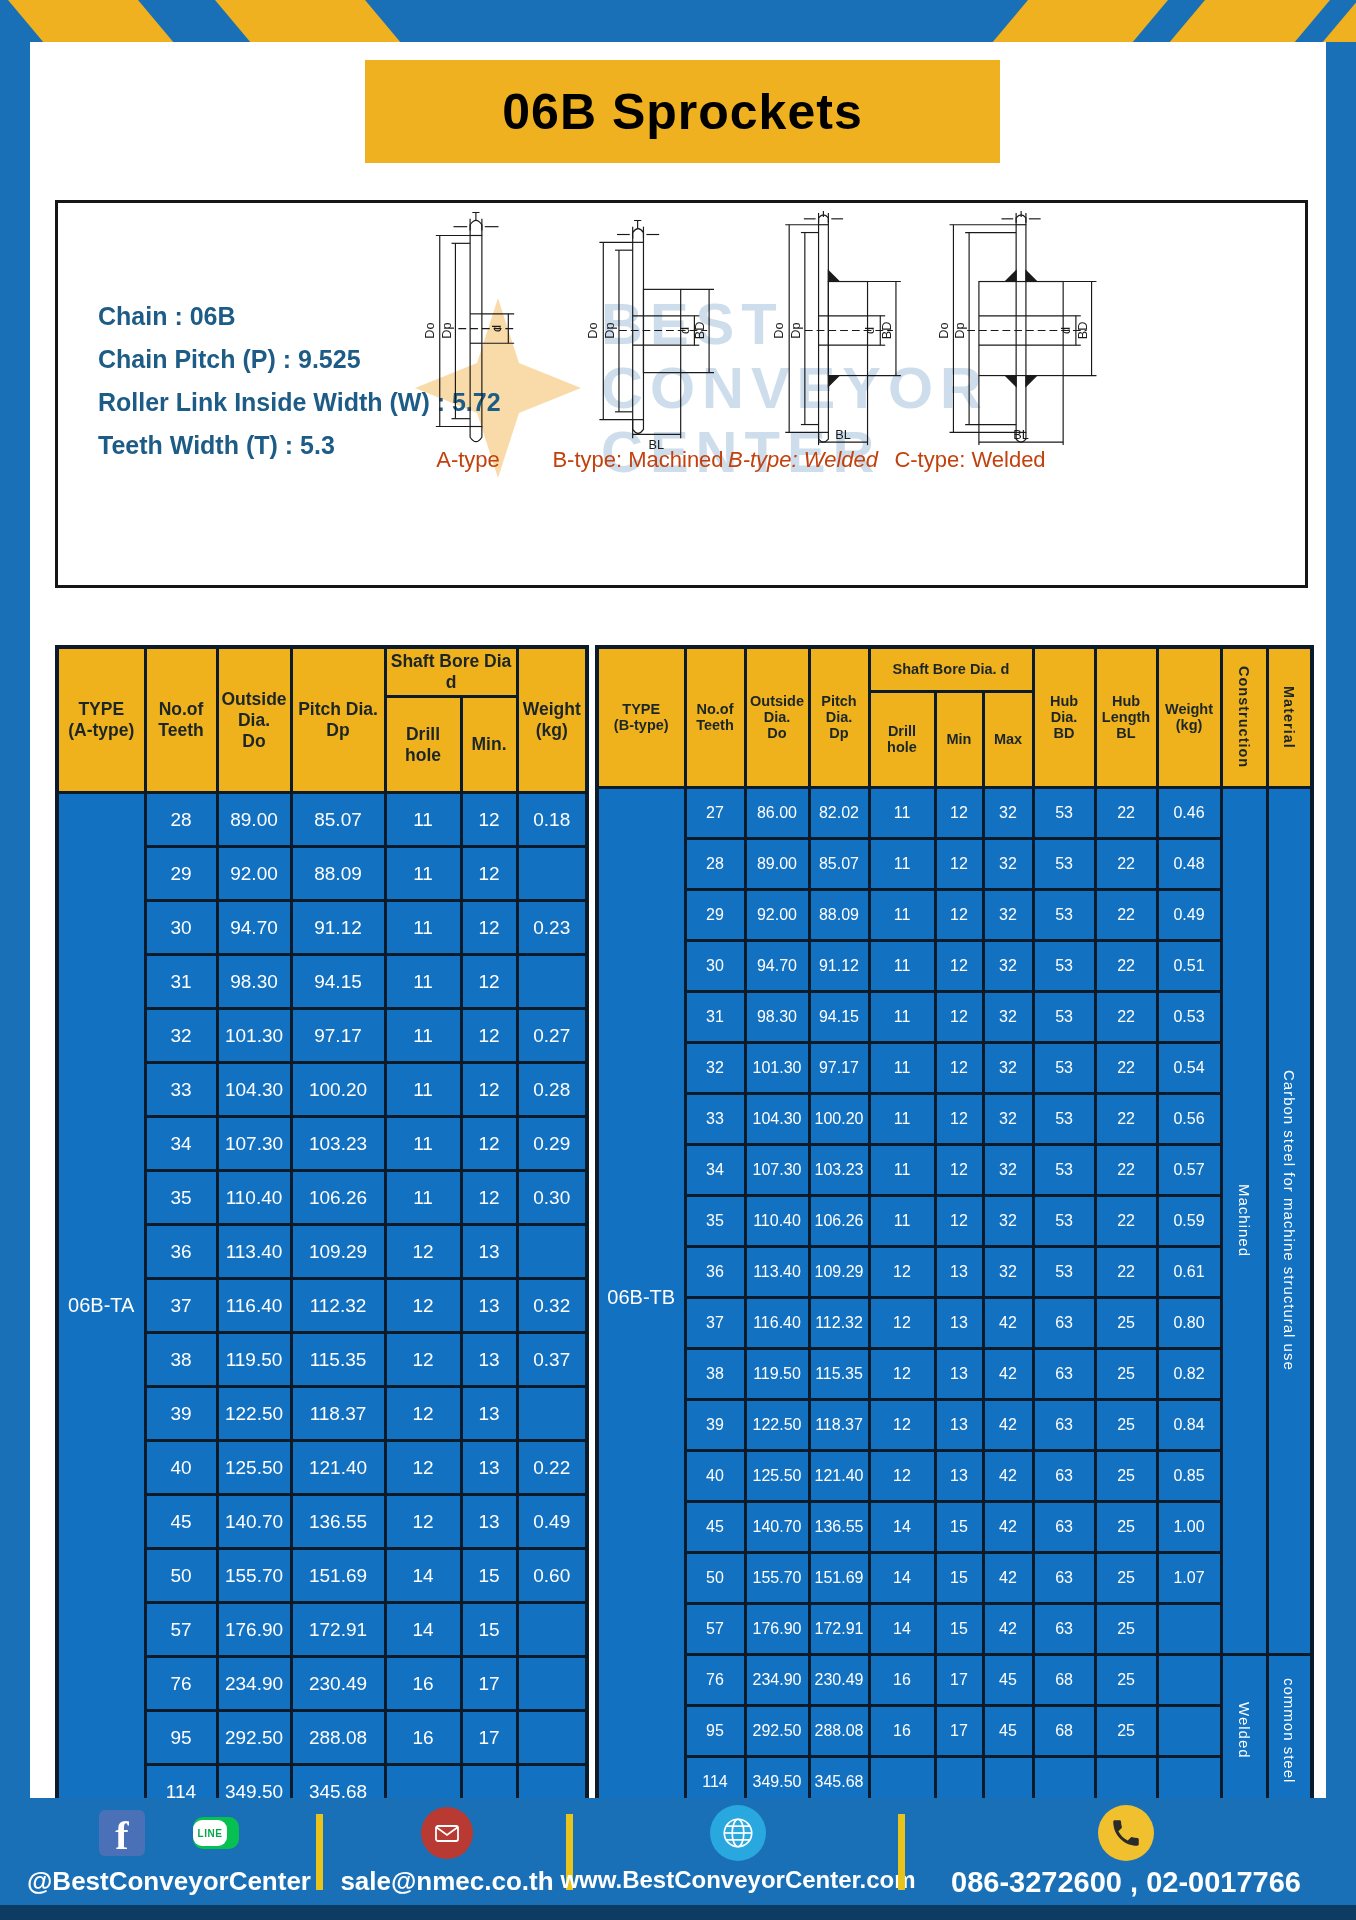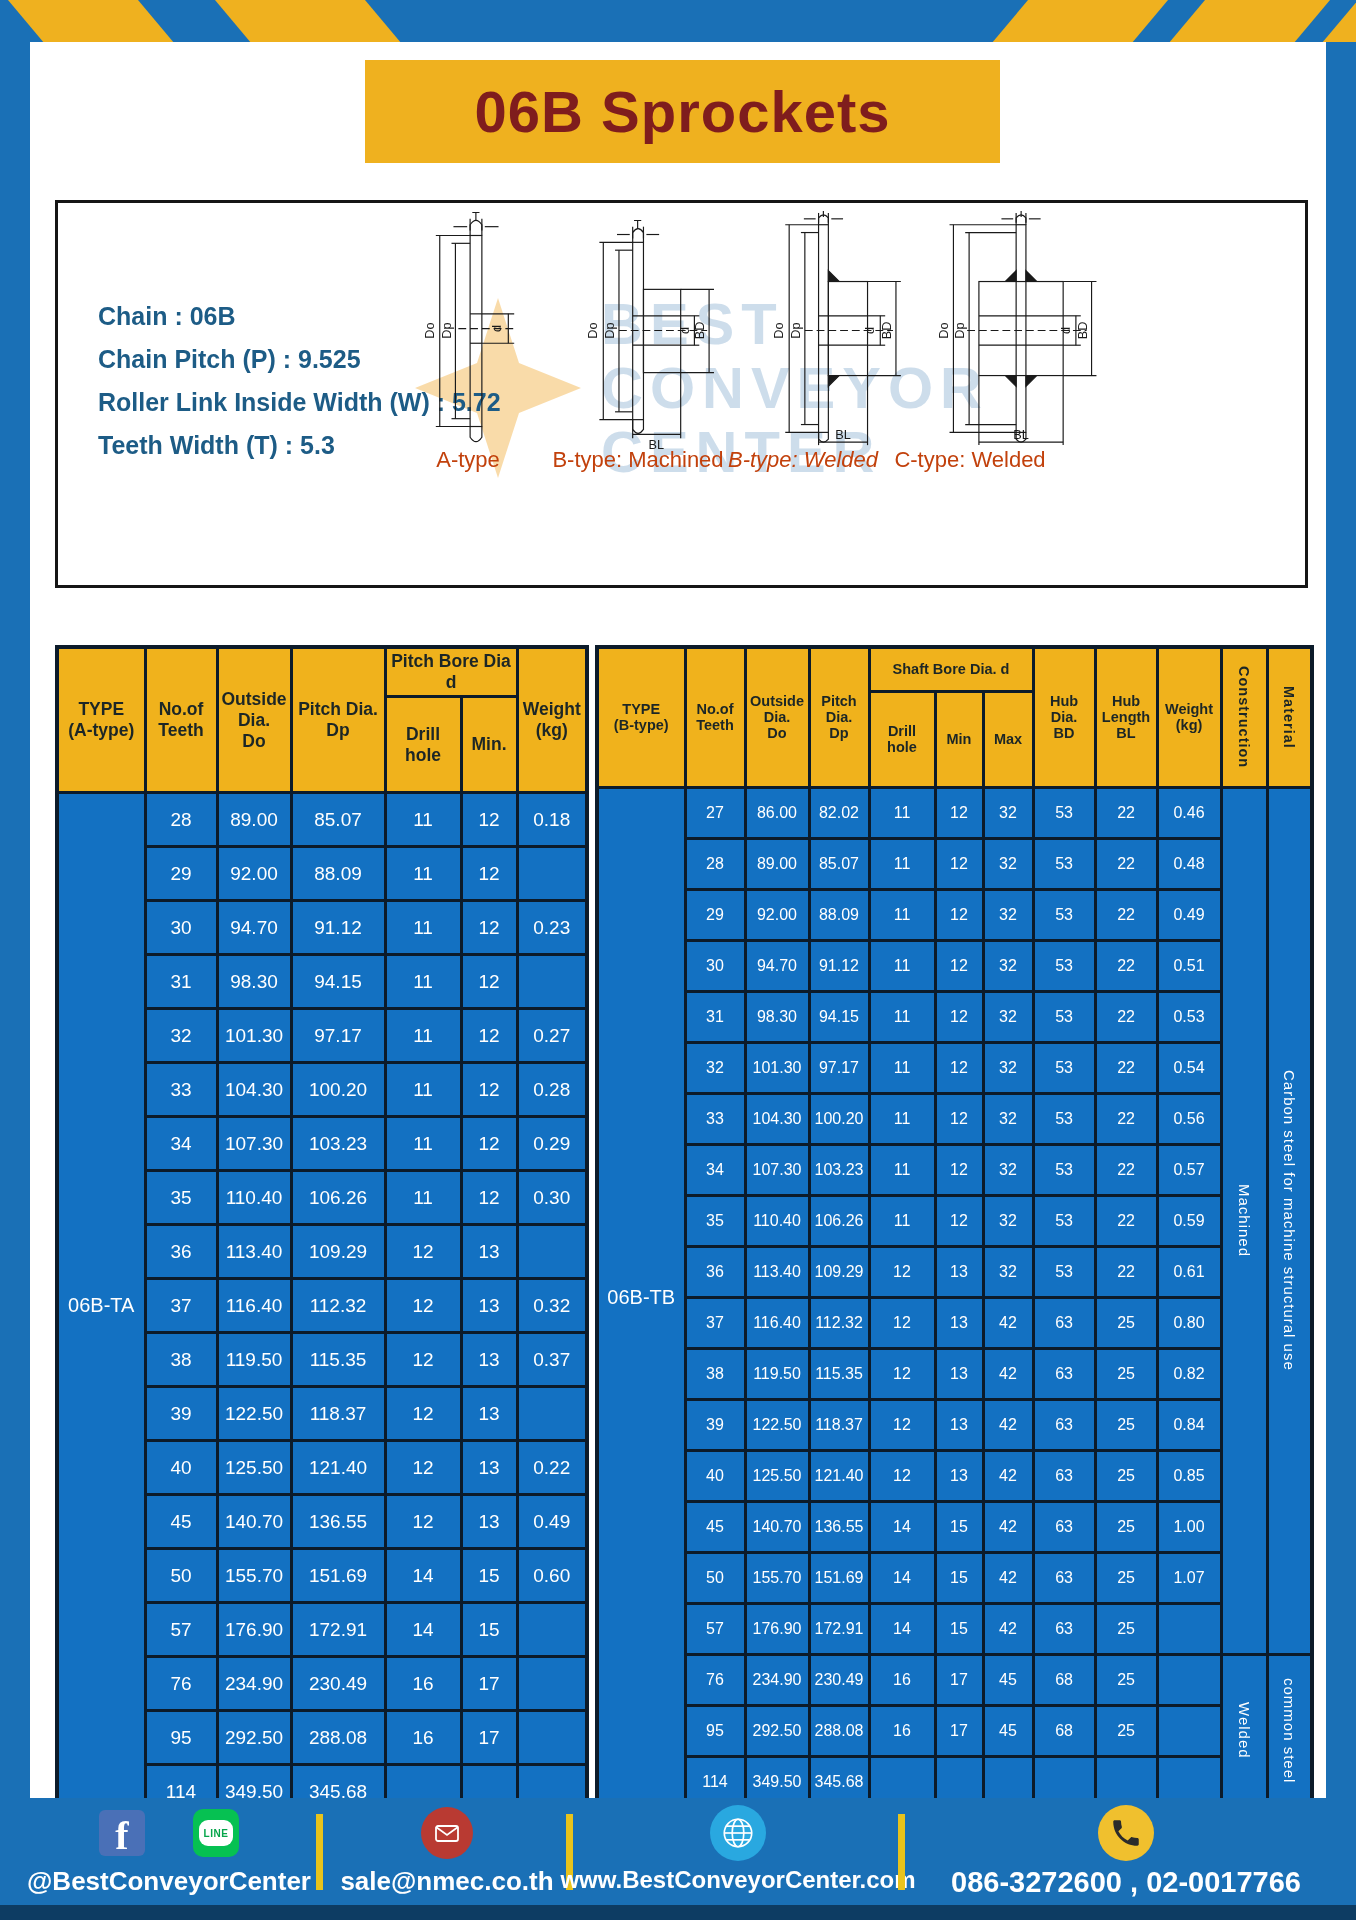--- a/index.html
+++ b/index.html
@@ -11,21 +11,21 @@
   .top-bar{position:absolute;left:0;top:0;width:1356px;height:42px;background:#1a70b6;}
   .stripe{position:absolute;top:0;height:42px;background:#efb11f;transform-origin:left top;}
   .stripe.l1{left:8px;width:130px;transform:skewX(40deg);}
   .stripe.l2{left:215px;width:150px;transform:skewX(40deg);}
   .stripe.r1{left:1028px;width:140px;transform:skewX(-40deg);}
   .stripe.r2{left:1205px;width:125px;transform:skewX(-40deg);}
   .stripe.r3{left:1358px;width:90px;transform:skewX(-40deg);}
 
   .title-box{position:absolute;left:365px;top:60px;width:635px;height:103px;background:#efb11f;
     display:flex;align-items:center;justify-content:center;}
-  .title-box span{font-size:58px;font-weight:bold;color:#7f1d1d;letter-spacing:1px;}
+  .title-box span{font-size:50px;font-weight:bold;color:#000000;letter-spacing:1px;}
 
   
   .panel{position:absolute;left:55px;top:200px;width:1253px;height:388px;background:#fff;border:3px solid #161616;box-sizing:border-box;}
   .specs{position:absolute;left:40px;top:92px;width:470px;}
   .spec-line{font-size:25px;font-weight:bold;color:#1d5c86;line-height:43px;white-space:nowrap;}
 
   .watermark{position:absolute;left:355px;top:20px;width:600px;height:330px;display:flex;align-items:center;pointer-events:none;}
   .wm-star{flex:0 0 auto;margin-right:18px;}
   .wm-text div{font-size:58px;font-weight:bold;letter-spacing:7px;color:rgba(130,170,205,0.40);line-height:64px;}
 
@@ -64,21 +64,21 @@
 
   
   .footer{position:absolute;left:0;top:1798px;width:1356px;height:107px;background:#1a70b6;}
   .bottom-strip{position:absolute;left:0;top:1905px;width:1356px;height:15px;background:#0d3c63;}
   .fitem{position:absolute;top:6px;display:flex;flex-direction:column;align-items:center;}
   .fitem .ftext{color:#fff;font-weight:bold;font-size:26px;margin-top:4px;white-space:nowrap;}
   .fsep{position:absolute;top:16px;width:7px;height:76px;background:#e8c31c;}
   .icon-row{display:flex;align-items:center;gap:10px;height:58px;}
   .icon-fb{width:46px;height:46px;background:#4a70b7;border-radius:6px;display:flex;align-items:flex-end;justify-content:center;overflow:hidden;}
   .icon-fb span{color:#fff;font-size:40px;font-weight:bold;line-height:40px;font-family:"Liberation Serif",serif;}
-  .icon-line{width:46px;height:48px;background:#06c152;border-radius:10px;display:flex;align-items:center;justify-content:center;margin-left:38px;}
+  .icon-line{width:46px;height:32px;background:#06c152;border-radius:10px;display:flex;align-items:center;margin-left:38px;}
   .icon-line .bubble{width:34px;height:26px;background:#fff;border-radius:9px;display:flex;align-items:center;justify-content:center;
      color:#06a54a;font-size:10px;font-weight:bold;letter-spacing:.5px;}
   .icon-mail{width:52px;height:52px;background:#b93a32;border-radius:50%;display:flex;align-items:center;justify-content:center;}
   .icon-globe{width:56px;height:56px;background:#29a8e0;border-radius:50%;display:flex;align-items:center;justify-content:center;}
   .icon-phone{width:56px;height:56px;background:#f0c02e;border-radius:50%;display:flex;align-items:center;justify-content:center;}
   .sec1{left:24px;width:290px;}
   .sec2{left:334px;width:226px;}
   .sec3{left:584px;width:308px;}
   .sec4{left:914px;width:424px;}
   .sep1{left:316px;} .sep2{left:566px;} .sep3{left:898px;}
@@ -295,21 +295,21 @@
           </th>
         <th rowspan="2">
           <div>Outside</div>
             <div>Dia.</div>
             <div>Do</div>
           </th>
         <th rowspan="2">
           <div>Pitch Dia.</div>
             <div>Dp</div>
           </th>
-        <th colspan="2">Pitch Bore Dia d</th>
+        <th colspan="2">Shaft Bore Dia d</th>
         <th rowspan="2">
           <div>Weight</div>
             <div>(kg)</div>
           </th>
       </tr>
       <tr>
         <th>Drill hole</th>
         <th>Min.</th>
       </tr>
     </thead>

